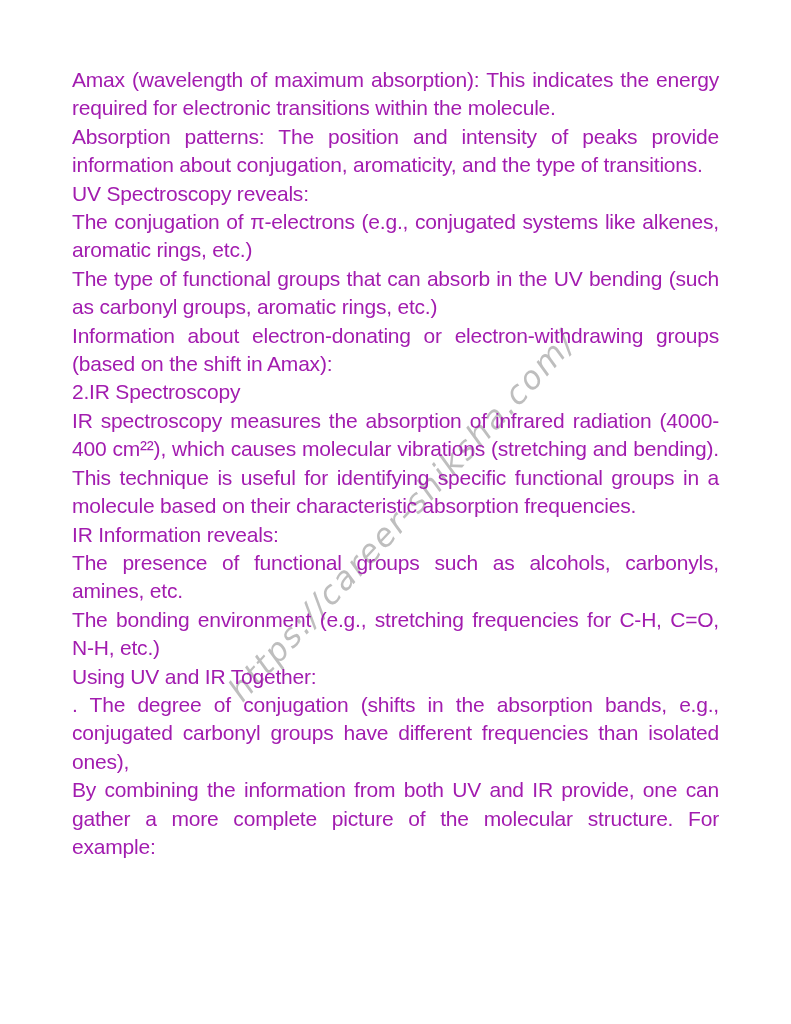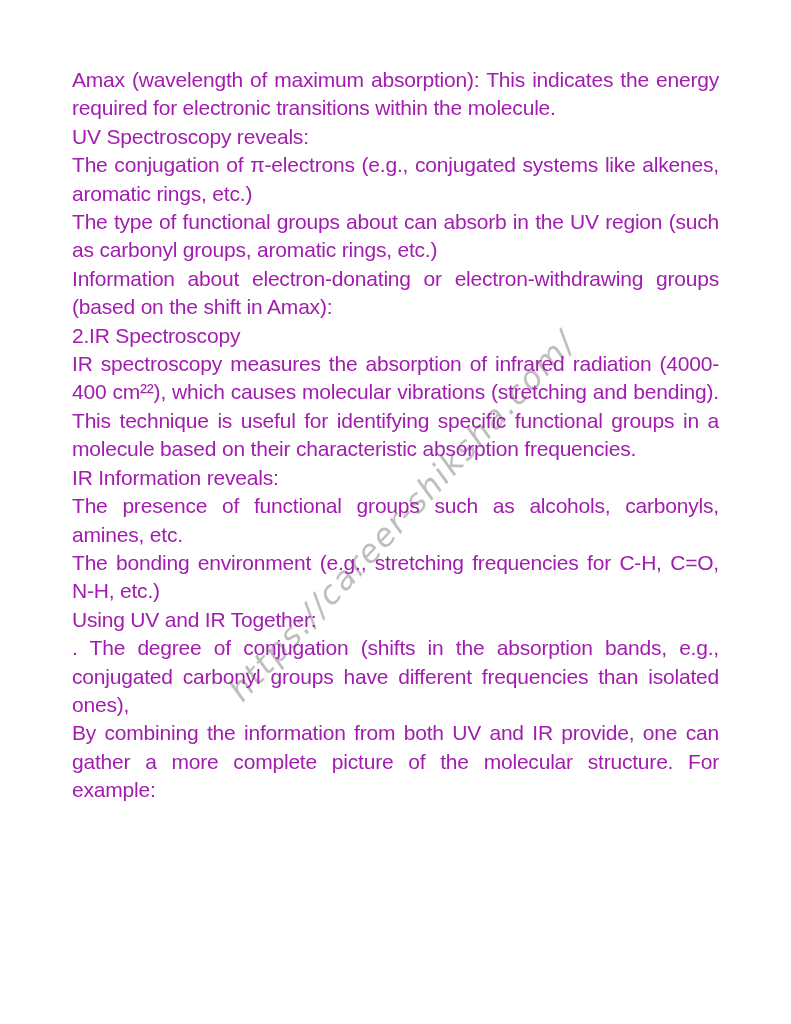--- a/index.html
+++ b/index.html
@@ -58,23 +58,24 @@
 </style>
 </head>
 <body>
 
 <div class="page">
 
   <div class="watermark">https://career-shiksha.com/</div>
 
   <main class="content">
     <p>Amax (wavelength of maximum absorption): This indicates the energy required for electronic transitions within the molecule.</p>
+    <p>Absorption patterns: The position and intensity of peaks provide information about conjugation, aromaticity, and the type of transitions.</p>
     <p>UV Spectroscopy reveals:</p>
     <p>The conjugation of π-electrons (e.g., conjugated systems like alkenes, aromatic rings, etc.)</p>
-    <p>The type of functional groups about can absorb in the UV region (such as carbonyl groups, aromatic rings, etc.)</p>
+    <p>The type of functional groups that can absorb in the UV bending (such as carbonyl groups, aromatic rings, etc.)</p>
     <p>Information about electron-donating or electron-withdrawing groups (based on the shift in Amax):</p>
     <p class="bold">2.IR Spectroscopy</p>
     <p>IR spectroscopy measures the absorption of infrared radiation (4000-400 cm²²), which causes molecular vibrations (stretching and bending). This technique is useful for identifying specific functional groups in a molecule based on their characteristic absorption frequencies.</p>
     <p class="bold">IR Information reveals:</p>
     <p>The presence of functional groups such as alcohols, carbonyls, amines, etc.</p>
     <p>The bonding environment (e.g., stretching frequencies for C-H, C=O, N-H, etc.)</p>
     <p>Using UV and IR Together:</p>
     <p>. The degree of conjugation (shifts in the absorption bands, e.g., conjugated carbonyl groups have different frequencies than isolated ones),</p>
     <p>By combining the information from both UV and IR provide, one can gather a more complete picture of the molecular structure. For example:</p>
   </main>

